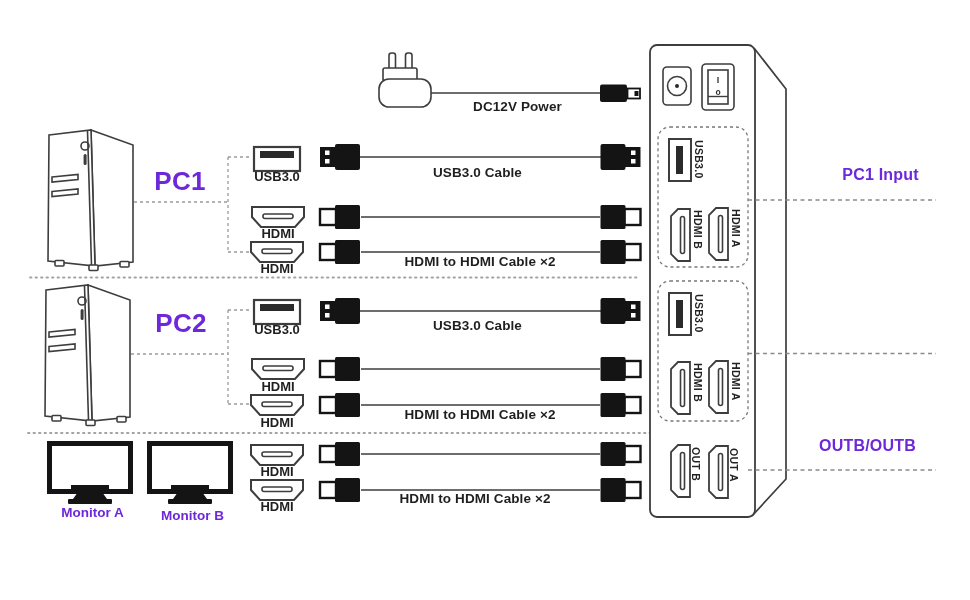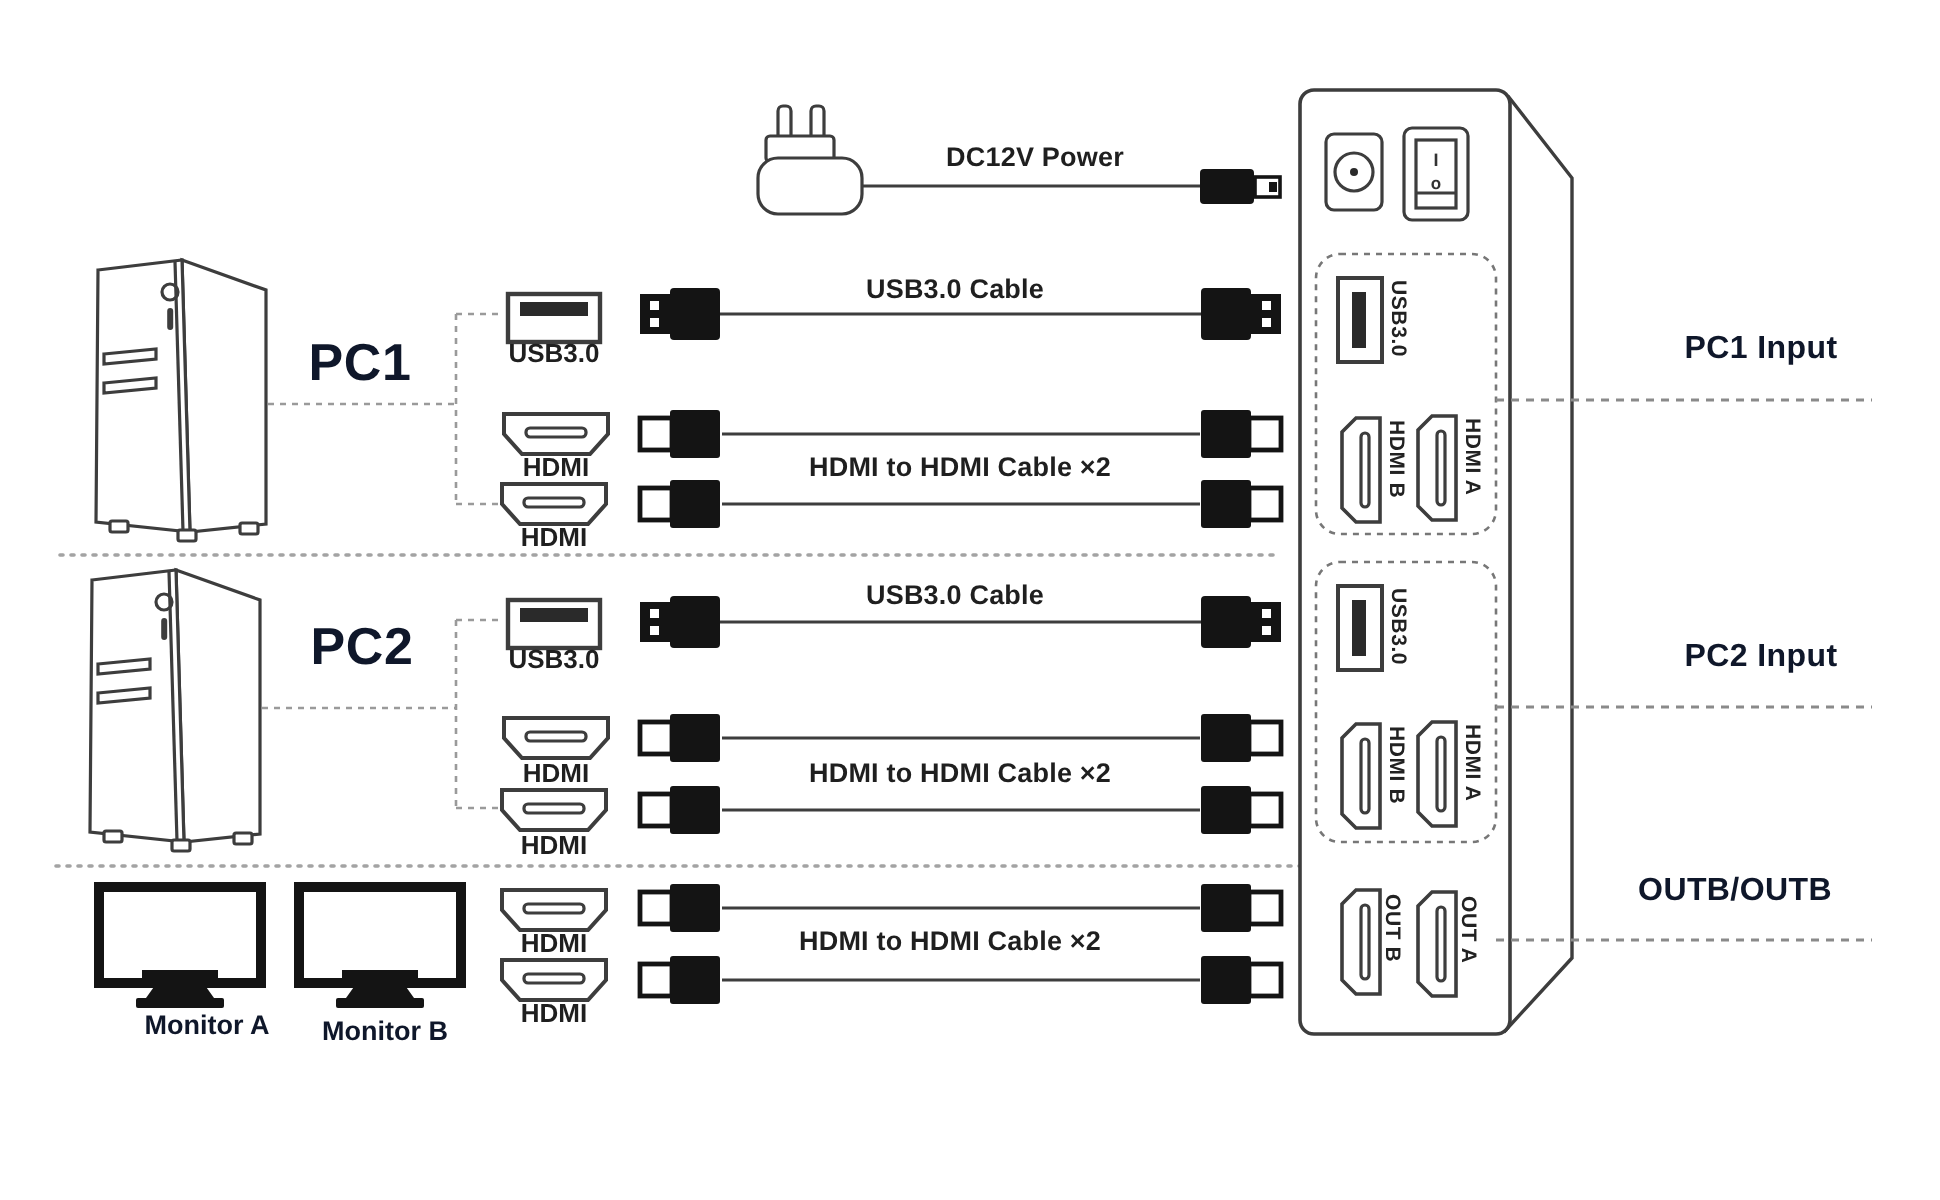--- a/index.html
+++ b/index.html
@@ -1,23 +1,23 @@
 <!DOCTYPE html>
 <html><head>
 <meta charset="utf-8">
 <style>
   html,body{margin:0;padding:0;background:#fff;}
   #canvas{position:relative;width:970px;height:600px;background:#ffffff;
           font-family:"Liberation Sans",sans-serif;overflow:hidden;}
   #art{position:absolute;left:0;top:0;}
   .lbl{position:absolute;color:#1f1f1f;white-space:nowrap;line-height:1.1;}
   .c{text-align:center;}
-  .cable-lbl{font-size:13.5px;font-weight:600;letter-spacing:.1px;}
+  .cable-lbl{font-size:13.5px;font-weight:600;letter-spacing:.1px;margin-top:28px;}
   .port-lbl{font-size:13px;font-weight:700;text-align:center;}
-  .blue{color:#0f172a;}
+  .blue{color:#6d28d9;}
   .pc-lbl{font-size:26px;font-weight:800;letter-spacing:.3px;}
   .input-lbl{font-size:16px;font-weight:800;letter-spacing:.2px;}
   .mon-lbl{font-size:13.5px;font-weight:600;}
   .rot{transform:rotate(90deg);transform-origin:0 0;font-size:10.5px;
        font-weight:700;letter-spacing:.3px;color:#222;}
   .ln{fill:#ffffff;stroke:#3d3d3d;stroke-width:1.6;}
   .lnn{fill:none;stroke:#3d3d3d;stroke-width:1.6;}
   .blk{fill:#141414;}
   .dash{fill:none;stroke:#8a8a8a;stroke-width:1.4;stroke-dasharray:4 3.5;}
   .dash2{fill:none;stroke:#9a9a9a;stroke-width:1.3;stroke-dasharray:3 3;}
@@ -200,25 +200,24 @@
   <span class="lbl port-lbl" style="left:245px;top:323px;width:64px">USB3.0</span>
   <span class="lbl port-lbl" style="left:246px;top:380px;width:64px">HDMI</span>
   <span class="lbl port-lbl" style="left:245px;top:416px;width:64px">HDMI</span>
   <span class="lbl cable-lbl c" style="left:395px;top:291px;width:165px">USB3.0 Cable</span>
   <span class="lbl cable-lbl c" style="left:395px;top:380px;width:170px">HDMI to HDMI Cable ×2</span>
 
   <span class="lbl port-lbl" style="left:245px;top:465px;width:64px">HDMI</span>
   <span class="lbl port-lbl" style="left:245px;top:500px;width:64px">HDMI</span>
   <span class="lbl cable-lbl c" style="left:390px;top:464px;width:170px">HDMI to HDMI Cable ×2</span>
 
-  <span class="lbl blue mon-lbl c" style="left:56px;top:506px;width:95px">Monitor A</span>
+  <span class="lbl blue mon-lbl c" style="left:45px;top:506px;width:95px">Monitor A</span>
   <span class="lbl blue mon-lbl c" style="left:145px;top:509px;width:95px">Monitor B</span>
 
   <span class="lbl blue input-lbl c" style="left:793px;top:166px;width:175px">PC1 Input</span>
-  <span class="lbl blue input-lbl c" style="left:793px;top:320px;width:175px">PC2 Input</span>
   <span class="lbl blue input-lbl c" style="left:780px;top:437px;width:175px">OUTB/OUTB</span>
 
   <span class="lbl rot" style="left:704px;top:140px">USB3.0</span>
   <span class="lbl rot" style="left:703px;top:210px">HDMI B</span>
   <span class="lbl rot" style="left:741px;top:209px">HDMI A</span>
   <span class="lbl rot" style="left:704px;top:294px">USB3.0</span>
   <span class="lbl rot" style="left:703px;top:363px">HDMI B</span>
   <span class="lbl rot" style="left:741px;top:362px">HDMI A</span>
   <span class="lbl rot" style="left:701px;top:447px">OUT B</span>
   <span class="lbl rot" style="left:739px;top:448px">OUT A</span>

